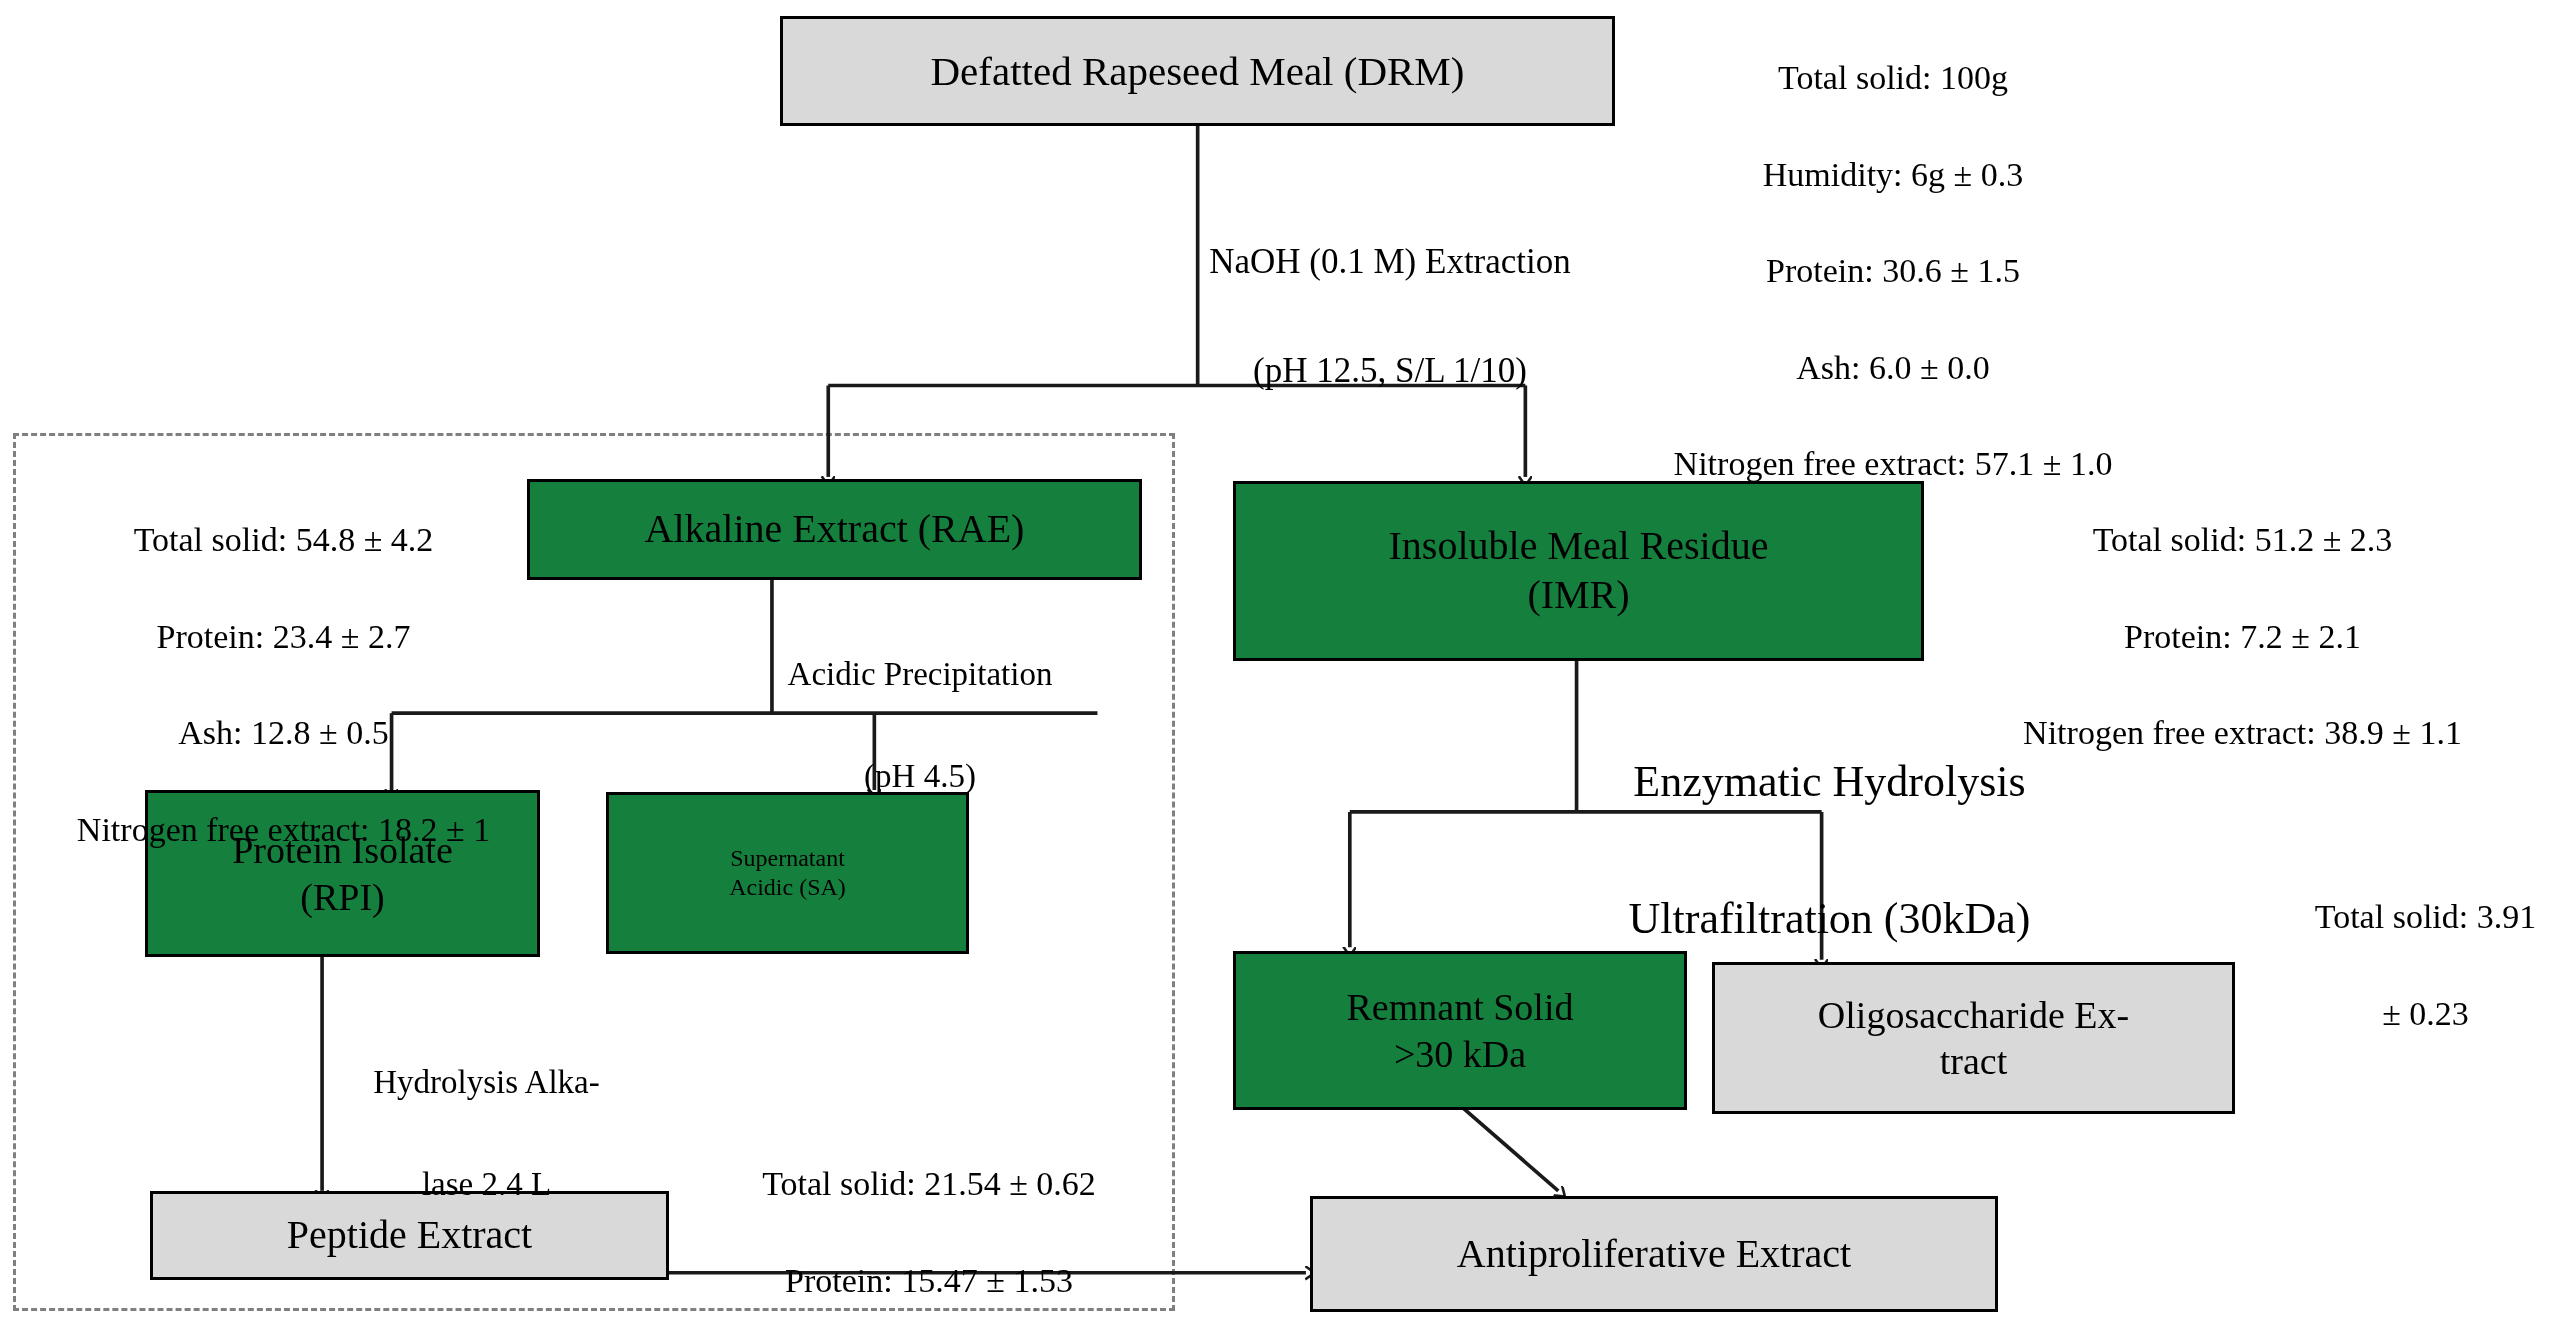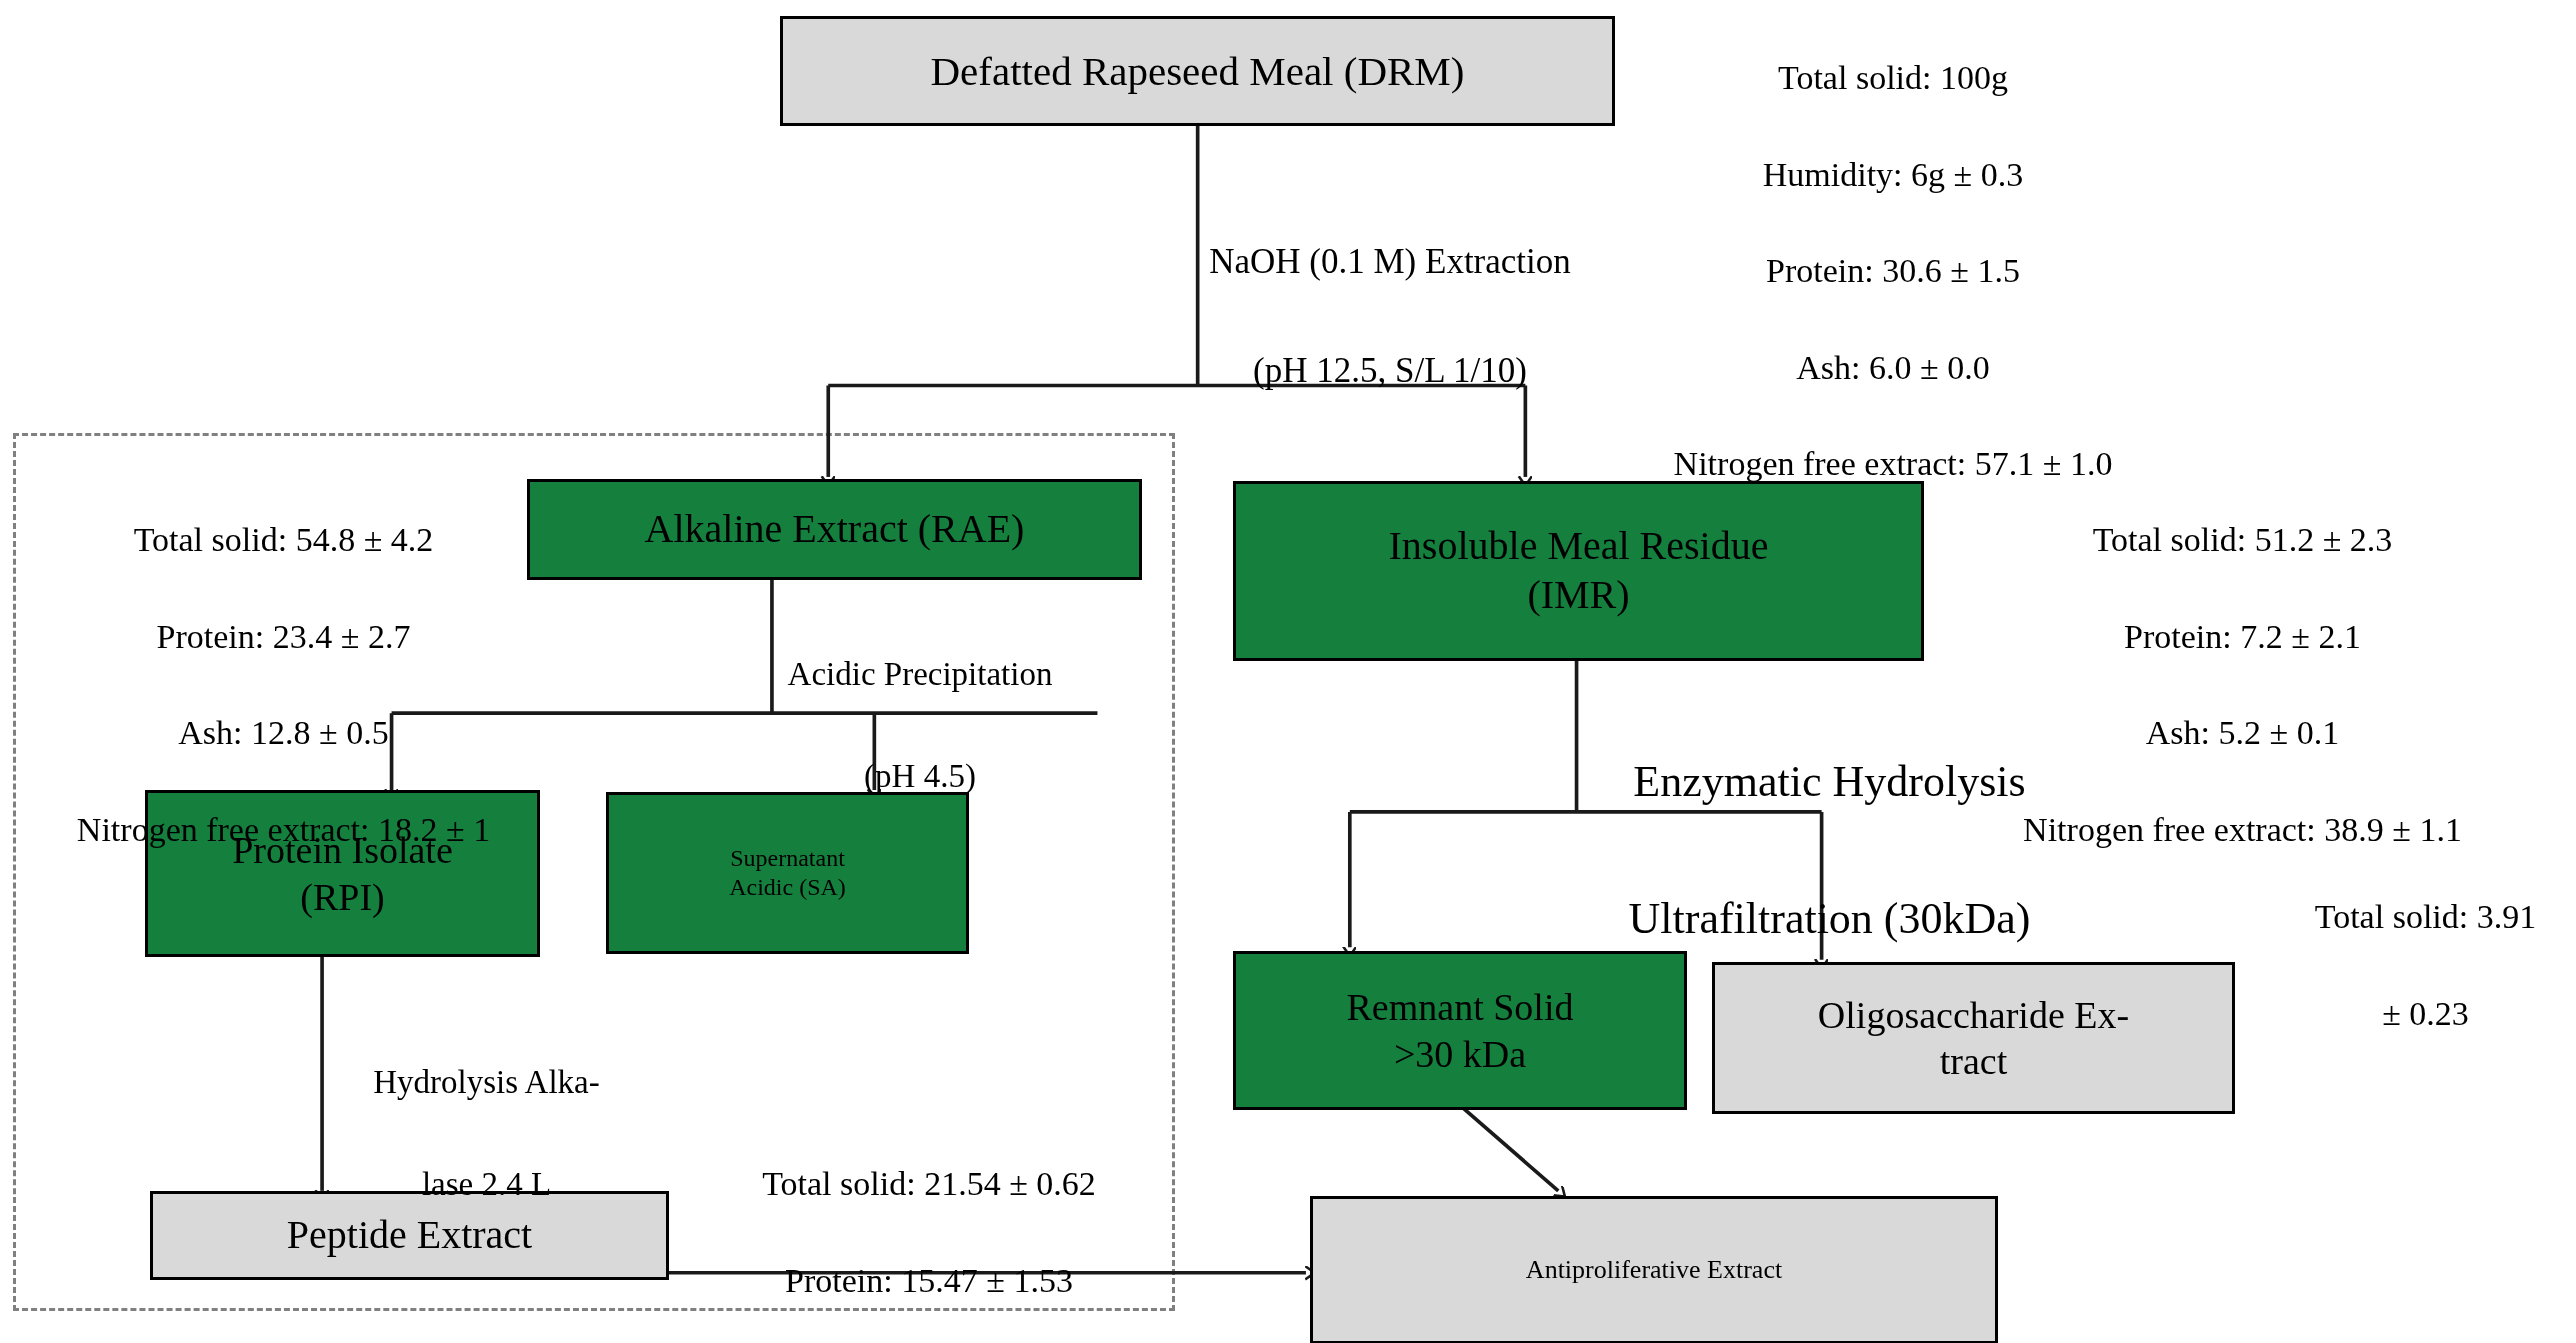--- a/index.html
+++ b/index.html
@@ -92,21 +92,21 @@
 
   <div class="box gray" style="left:1712px;top:962px;width:523px;height:152px;font-size:38px;flex-direction:column;">
     <span class="txt">Oligosaccharide Ex-</span>
     <span class="txt">tract</span>
   </div>
 
   <div class="box gray" style="left:150px;top:1191px;width:519px;height:89px;font-size:40px;">
     <span class="txt">Peptide Extract</span>
   </div>
 
-  <div class="box gray" style="left:1310px;top:1196px;width:688px;height:148px;font-size:26px;">
+  <div class="box gray" style="left:1310px;top:1196px;width:688px;height:116px;font-size:40px;">
     <span class="txt">Antiproliferative Extract</span>
   </div>
 
   <div class="proc" style="left:1156px;top:181px;width:468px;font-size:35px;">
     <div>NaOH (0.1 M) Extraction</div>
     <div>(pH 12.5, S/L 1/10)</div>
   </div>
 
   <div class="proc" style="left:748px;top:598px;width:344px;font-size:33px;">
     <div>Acidic Precipitation</div>
@@ -134,21 +134,20 @@
   <div class="note" style="left:31px;top:468px;width:505px;font-size:34px;">
     <div>Total solid: 54.8 ± 4.2</div>
     <div>Protein: 23.4 ± 2.7</div>
     <div>Ash: 12.8 ± 0.5</div>
     <div>Nitrogen free extract: 18.2 ± 1</div>
   </div>
 
   <div class="note" style="left:1924px;top:468px;width:637px;font-size:34px;">
     <div>Total solid: 51.2 ± 2.3</div>
     <div>Protein: 7.2 ± 2.1</div>
-    <div>Ash: 5.2 ± 0.1</div>
     <div>Nitrogen free extract: 38.9 ± 1.1</div>
   </div>
 
   <div class="note" style="left:2290px;top:845px;width:271px;font-size:34px;">
     <div>Total solid: 3.91</div>
     <div>± 0.23</div>
   </div>
 
   <div class="note" style="left:702px;top:1112px;width:454px;font-size:34px;">
     <div>Total solid: 21.54 ± 0.62</div>

